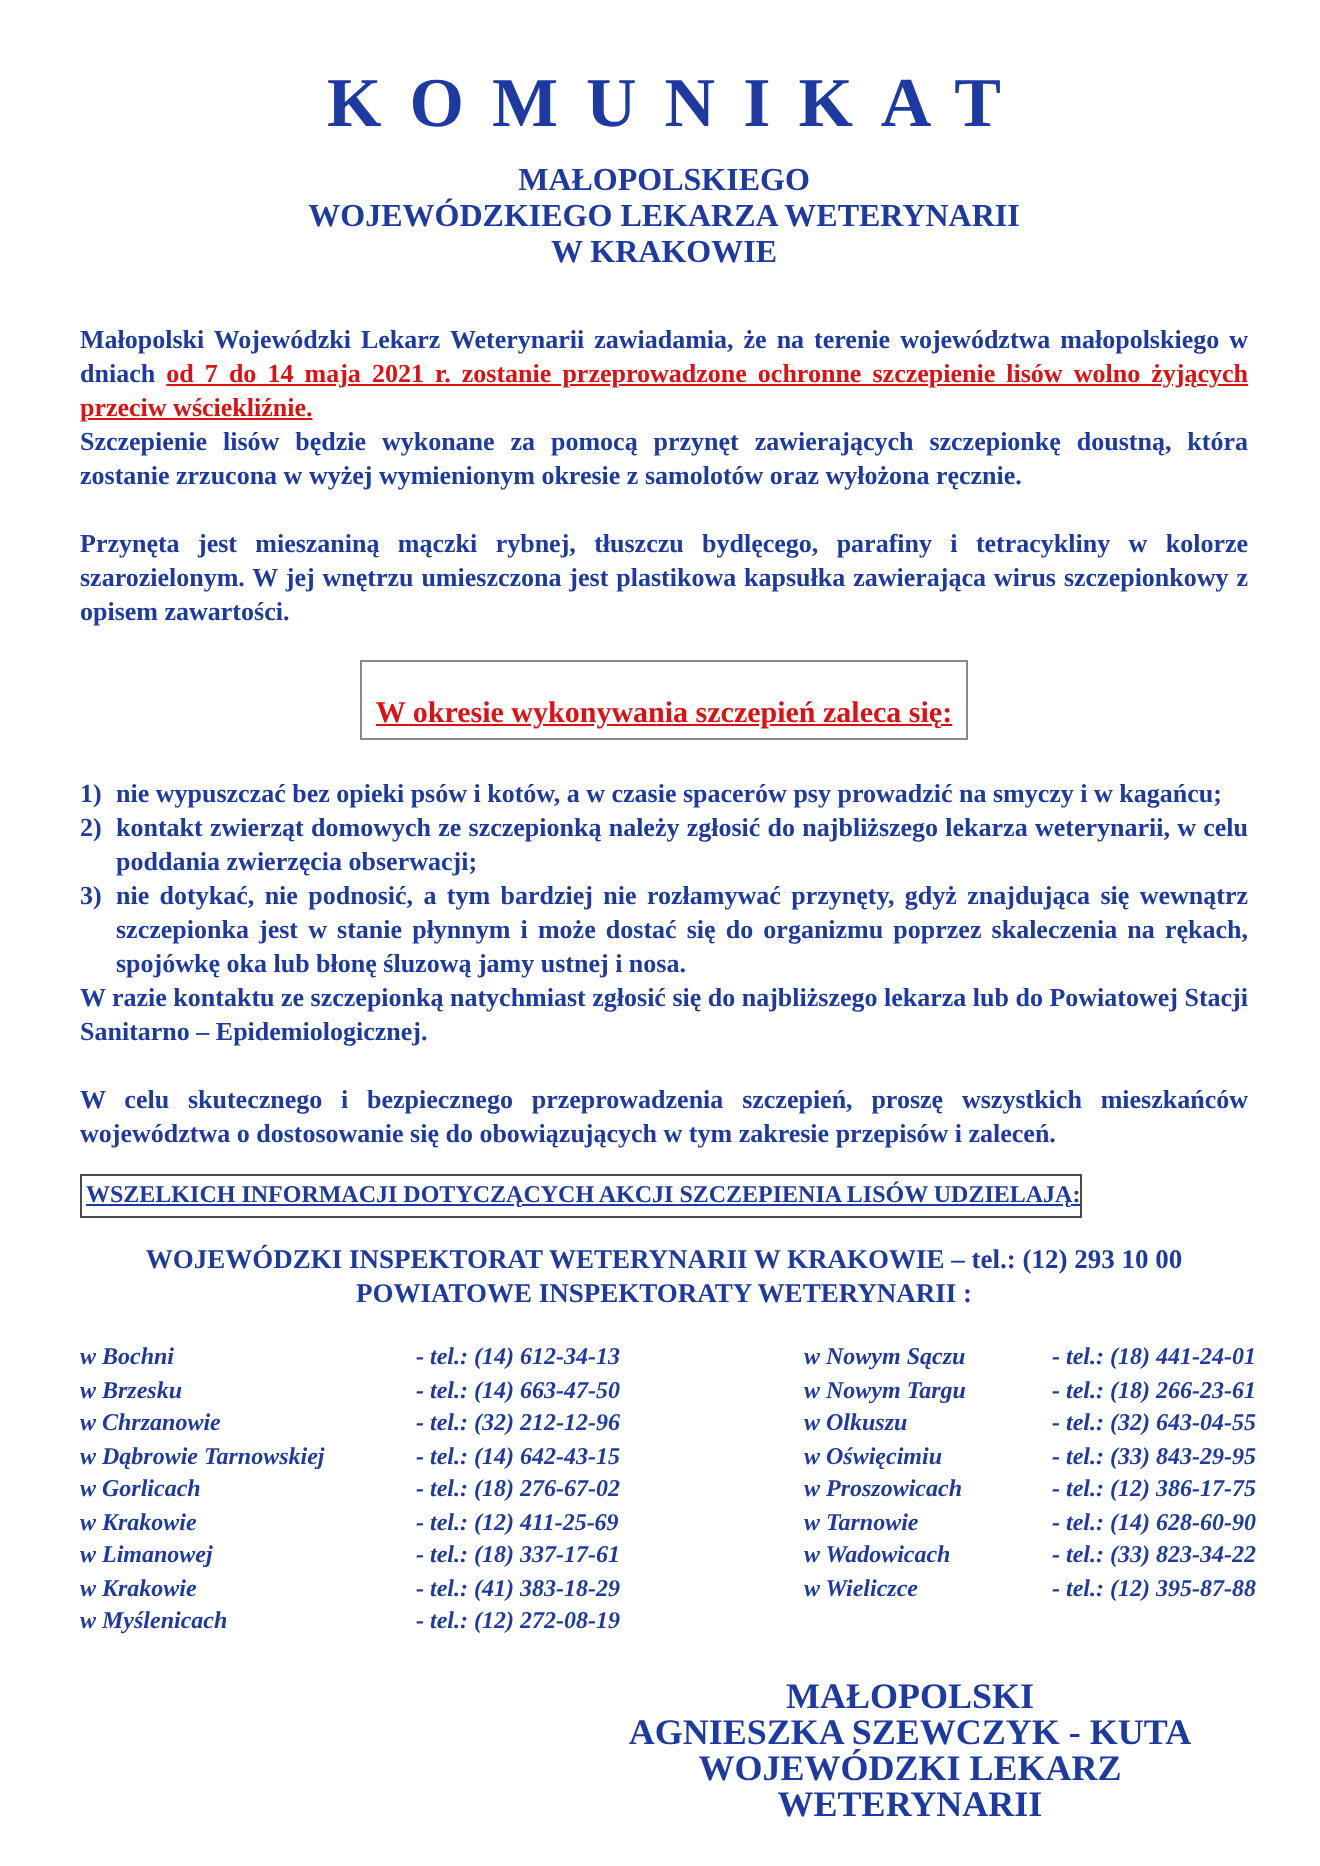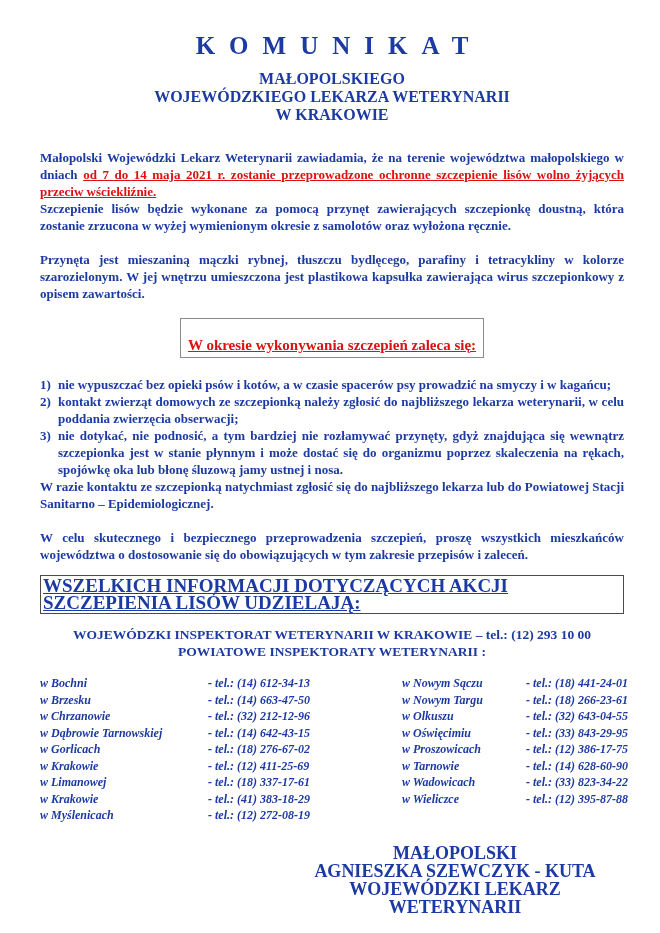--- a/index.html
+++ b/index.html
@@ -12,21 +12,21 @@
   .page {
     box-sizing: border-box;
     width: 660px; height: 933px;
     padding: 26px 36px 0 40px;
     background: #ffffff;
     color: #1c3aa2;
   }
   .title {
     margin: 6px 0 10px 0;
     text-align: center;
-    font-size: 25px;
+    font-size: 35px;
     letter-spacing: 14px;
     padding-left: 14px; 
     color: #1c3aa2;
     font-weight: bold;
   }
   .subtitle { text-align: center; font-size: 16px; line-height: 18px; }
   .subtitle div { margin: 0; }
 
   .body-text { font-size: 13px; line-height: 17px; }
   p.para { margin: 0; text-align: justify; }
@@ -52,22 +52,22 @@
   }
 
   .list-item { display: flex; margin: 0; }
   .list-item .num { width: 18px; flex: none; }
   .list-item .txt { flex: 1; text-align: justify; }
   .followup { margin-left: 18px; text-align: justify; }
 
   .blue-box {
     display: inline-block;
     border: 1px solid #4a4a4a;
-    padding: 1px 16px 2px 2px;
-    font-size: 19px;
+    padding: 1px 0 2px 2px;
+    font-size: 12px;
     text-decoration: underline;
     margin: 0;
   }
 
   .center-line { text-align: center; font-size: 13.5px; line-height: 17px; }
 
   .phones { display: flex; margin-top: 15px; font-size: 12px; line-height: 16.5px; font-style: italic; }
   .col-left { width: 326px; flex: none; }
   .col-right { flex: 1; margin-left: 36px; }
   .prow { display: flex; }

